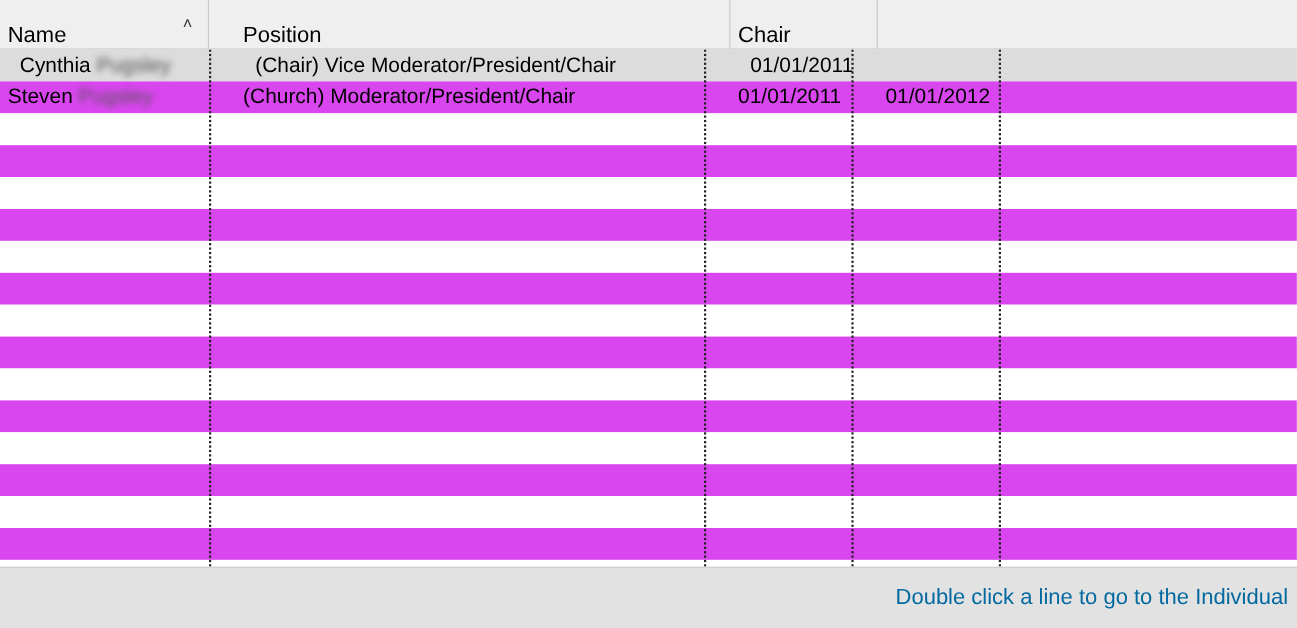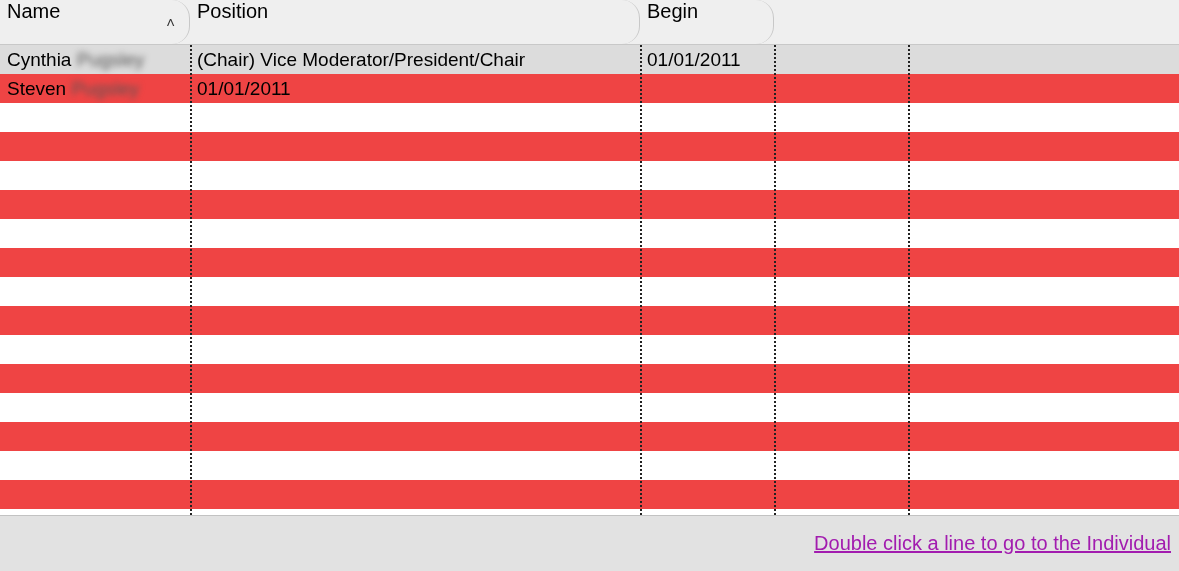--- a/index.html
+++ b/index.html
@@ -27,65 +27,64 @@
     display: flex;
     height: 45px;
     min-height: 45px;
     background: #efefef;
     border-bottom: 1px solid #c8c8c8;
     box-sizing: border-box;
   }
   .header .hcell {
     position: relative;
     display: flex;
-    align-items: flex-start;
+    align-items: flex-end;
     font-size: 20px;
     color: #000000;
     padding-left: 7px;
     box-sizing: border-box;
     border-right: 1px solid #c8c8c8;
     white-space: nowrap;
     overflow: hidden;
-    border-radius: 18px;
   }
   .header .hcell:last-child {
     border-right: none;
   }
   .sort-caret {
     position: absolute;
     right: 14px;
     top: 50%;
     transform: translateY(-50%);
     font-size: 15px;
     color: #333;
     line-height: 1;
   }
 
   
   .col-name     { width: 190px; }
-  .col-position { width: 450px; }
+  .col-position { width: 450px; margin-left: 24px; }
   .col-begin    { width: 134px; }
   .col-end      { width: 134px; }
   .col-extra    { flex: 1 1 auto; }
 
   
   .grid {
     position: relative;
     flex: 1 1 auto;
     overflow: hidden;
   }
   .row {
     display: flex;
     height: 29px;
     box-sizing: border-box;
     align-items: center;
   }
   .row.odd  { background: #ffffff; }
-  .row.even { background: #ef4444; }
-  .row.selected { background: #dcdcdc; }
+  .row.even { background: #d946ef; }
+  .row.selected { background: #dcdcdc; padding-left: 11px; }
 
   .cell {
     font-size: 19px;
     color: #000000;
     padding-left: 7px;
     box-sizing: border-box;
     white-space: nowrap;
     overflow: hidden;
     line-height: 29px;
     height: 29px;
@@ -116,60 +115,61 @@
     background: #e2e2e2;
     border-top: 1px solid #c2c2c2;
     display: flex;
     align-items: center;
     justify-content: flex-end;
     padding-right: 8px;
     box-sizing: border-box;
   }
   .footer-text {
     font-size: 20px;
-    color: #a21caf;
-    text-decoration: underline;
+    color: #0369a1;
   }
 </style>
 </head>
 <body>
 
 <div class="app">
 
   <div class="header">
     <div class="hcell col-name">
       <span>Name</span>
       <span class="sort-caret">˄</span>
     </div>
     <div class="hcell col-position">
       <span>Position</span>
     </div>
     <div class="hcell col-begin">
-      <span>Begin</span>
+      <span>Chair</span>
     </div>
     <div class="hcell col-extra">
       <span></span>
     </div>
   </div>
 
   <div class="grid" id="grid">
 
     <div class="colsep" style="left:190px;"></div>
     <div class="colsep" style="left:640px;"></div>
     <div class="colsep" style="left:774px;"></div>
     <div class="colsep" style="left:908px;"></div>
   <div class="row selected">
         <div class="cell col-name"><span>Cynthia </span><span class="redacted">Pugsley</span></div>
         <div class="cell col-position">(Chair) Vice Moderator/President/Chair</div>
         <div class="cell col-begin">01/01/2011</div>
         <div class="cell col-extra"></div>
       </div>
       <div class="row even">
         <div class="cell col-name"><span>Steven </span><span class="redacted">Pugsley</span></div>
+        <div class="cell col-position">(Church) Moderator/President/Chair</div>
         <div class="cell col-begin">01/01/2011</div>
+        <div class="cell col-end">01/01/2012</div>
         <div class="cell col-extra"></div>
       </div>
       <div class="row odd">
         <div class="cell col-name"></div>
         <div class="cell col-position"></div>
         <div class="cell col-begin"></div>
         <div class="cell col-end"></div>
         <div class="cell col-extra"></div>
       </div>
       <div class="row even">

